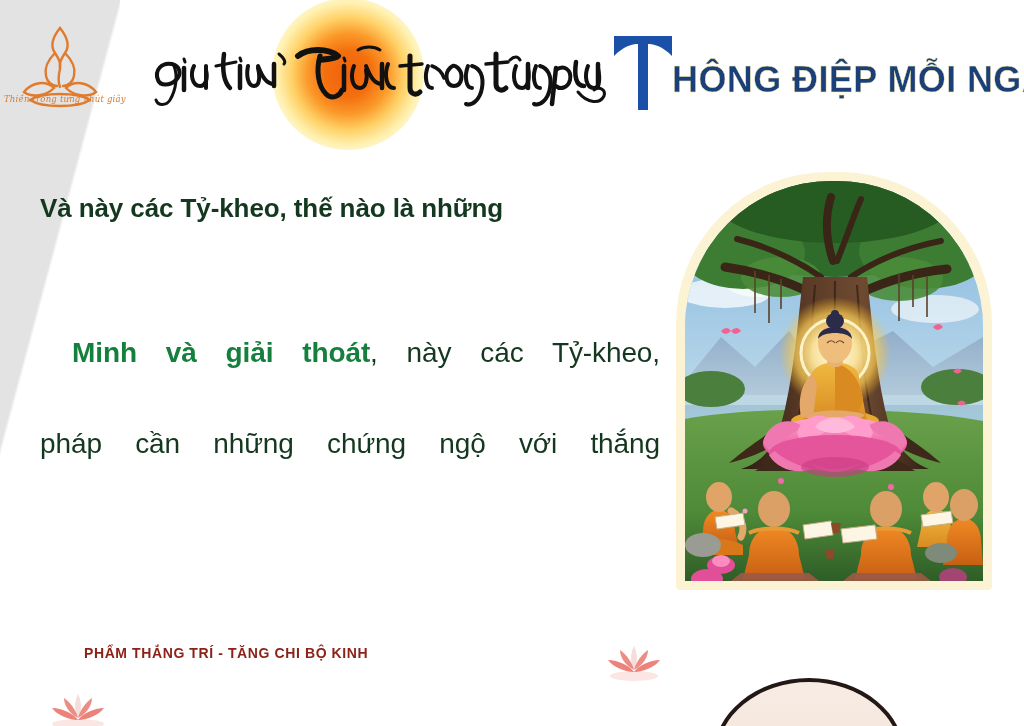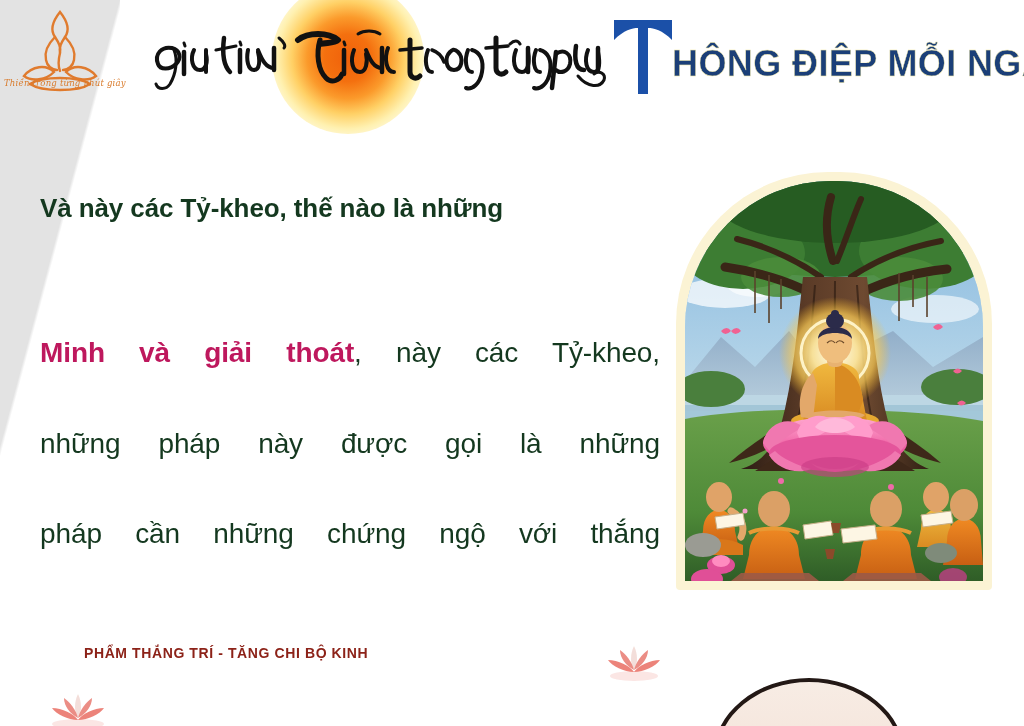--- a/index.html
+++ b/index.html
@@ -24,21 +24,21 @@
     left:-210px;top:-250px;
     width:1270px;height:1230px;
     background:#ffffff;
     border-radius:50%;
   }
   .graywedge{
     position:absolute;left:0;top:0;width:120px;height:726px;
     background:linear-gradient(105deg,#e3e3e3 0%,#e3e3e3 38%,rgba(255,255,255,0) 39%);
   }
   
-  #header{position:absolute;left:0;top:0;width:964px;height:130px;}
+  #header{position:absolute;left:0;top:16px;width:964px;height:130px;}
   .logo{position:absolute;left:8px;top:6px;width:104px;height:96px;}
   .logo-caption{
     position:absolute;left:4px;top:78px;width:112px;
     text-align:center;font-family:"DejaVu Serif", serif;
     font-style:italic;font-size:8.5px;color:#d97b2c;letter-spacing:.2px;
     white-space:nowrap;
   }
   .sun{
     position:absolute;left:272px;top:-18px;width:152px;height:152px;
     background:radial-gradient(circle at 50% 50%,
@@ -64,21 +64,21 @@
     text-align:left;
     font-size:26px;font-weight:bold;color:#14381f;
     line-height:1.42;letter-spacing:-0.1px;
   }
   #answer{
     position:absolute;left:40px;top:330px;width:620px;
     text-align:justify;text-align-last:left;
     font-size:28px;color:#14381f;line-height:1.62;
     letter-spacing:-0.1px;
   }
-  #answer .hl{color:#be185d;font-weight:bold;}
+  #answer .hl{color:#15803d;font-weight:bold;margin-left:32px;}
   #answer .ln{display:block;text-align:justify;}
   #answer .ln::after{content:"";display:inline-block;width:100%;}
   #answer .last::after{content:none;}
   #footer{
     position:absolute;left:84px;top:645px;
     font-size:14px;font-weight:bold;color:#8c2218;letter-spacing:.6px;
   }
   
   #art-frame{
     position:absolute;left:676px;top:172px;width:316px;height:418px;
@@ -192,21 +192,20 @@
     </div>
   </div>
 
   <div id="question">
     <span>Và này các Tỷ-kheo, thế nào là những</span>
     <br>
   </div>
 
   <div id="answer">
     <span class="ln"><span class="hl">Minh và giải thoát</span><span>, này các Tỷ-kheo,</span></span>
-    <span class="ln">những pháp này được gọi là những</span>
     <span class="ln">pháp cần những chứng ngộ với thắng</span>
   </div>
 
   <div id="footer">PHẨM THẮNG TRÍ  - TĂNG CHI BỘ KINH</div>
 
   <div id="art-frame">
     <div id="art">
       <svg viewBox="0 0 298 400" width="100%" height="100%" preserveAspectRatio="xMidYMid slice">
         <defs>
           <linearGradient id="sky" x1="0" y1="0" x2="0" y2="1">

